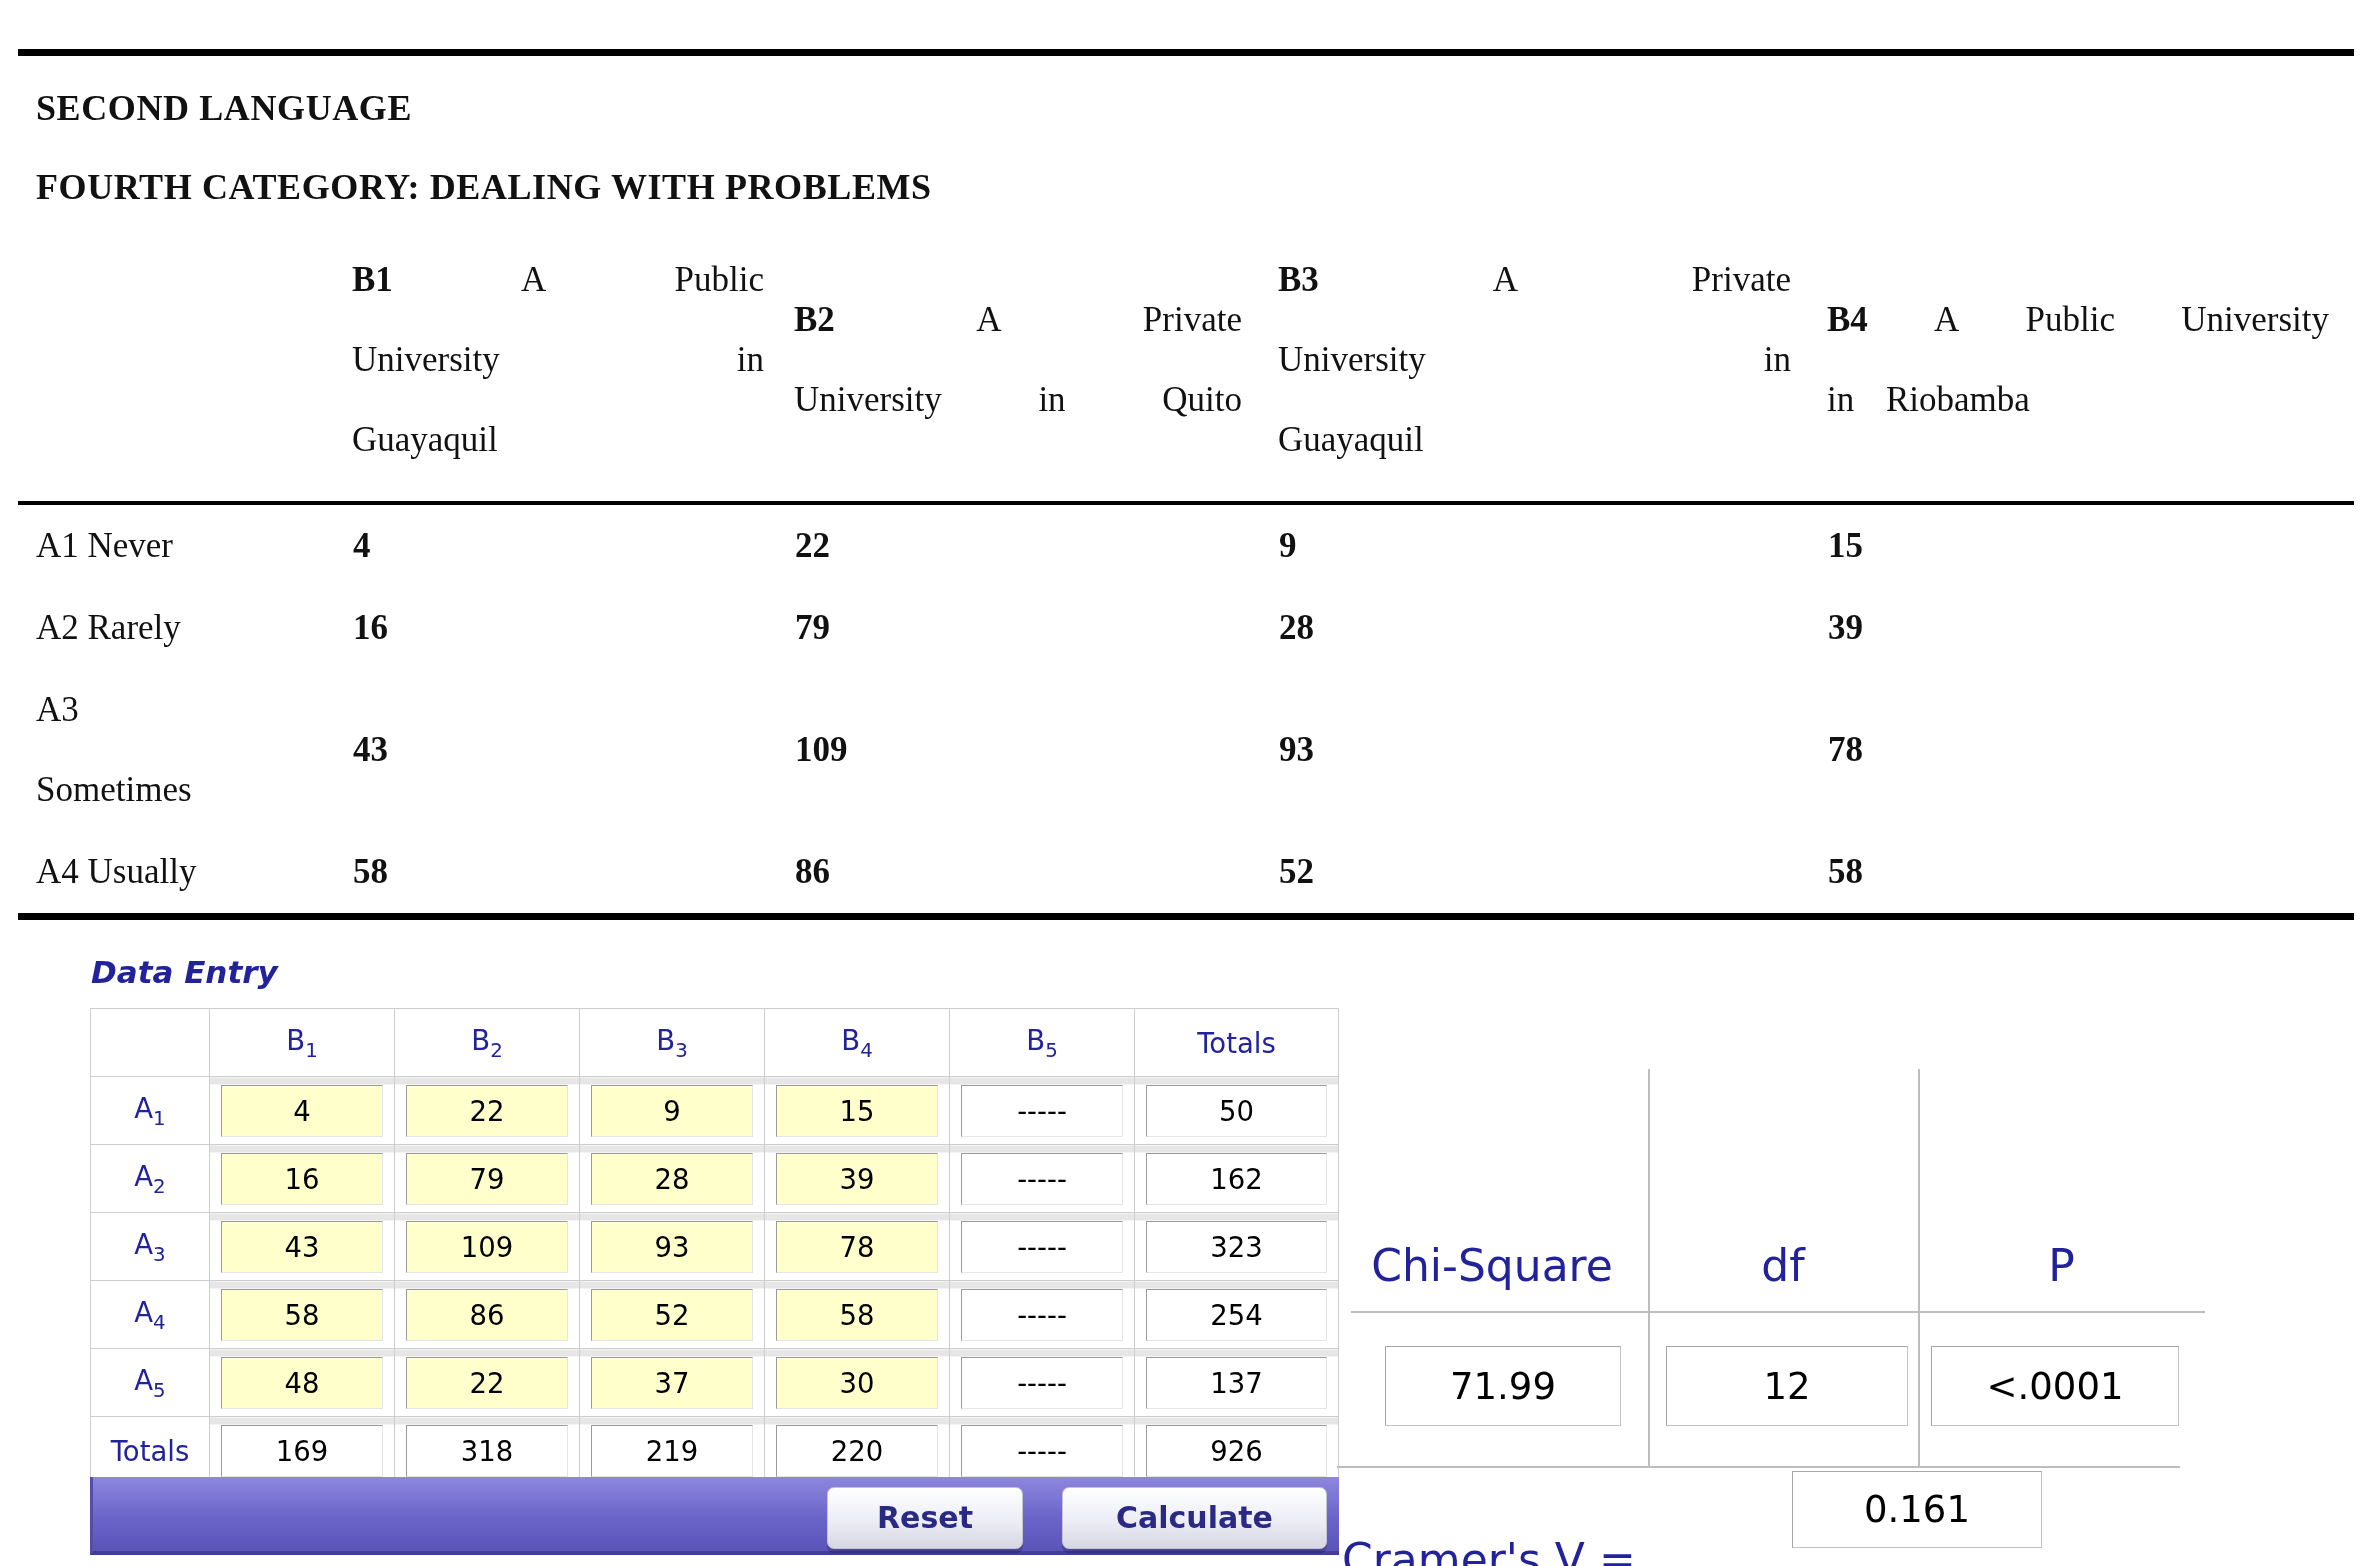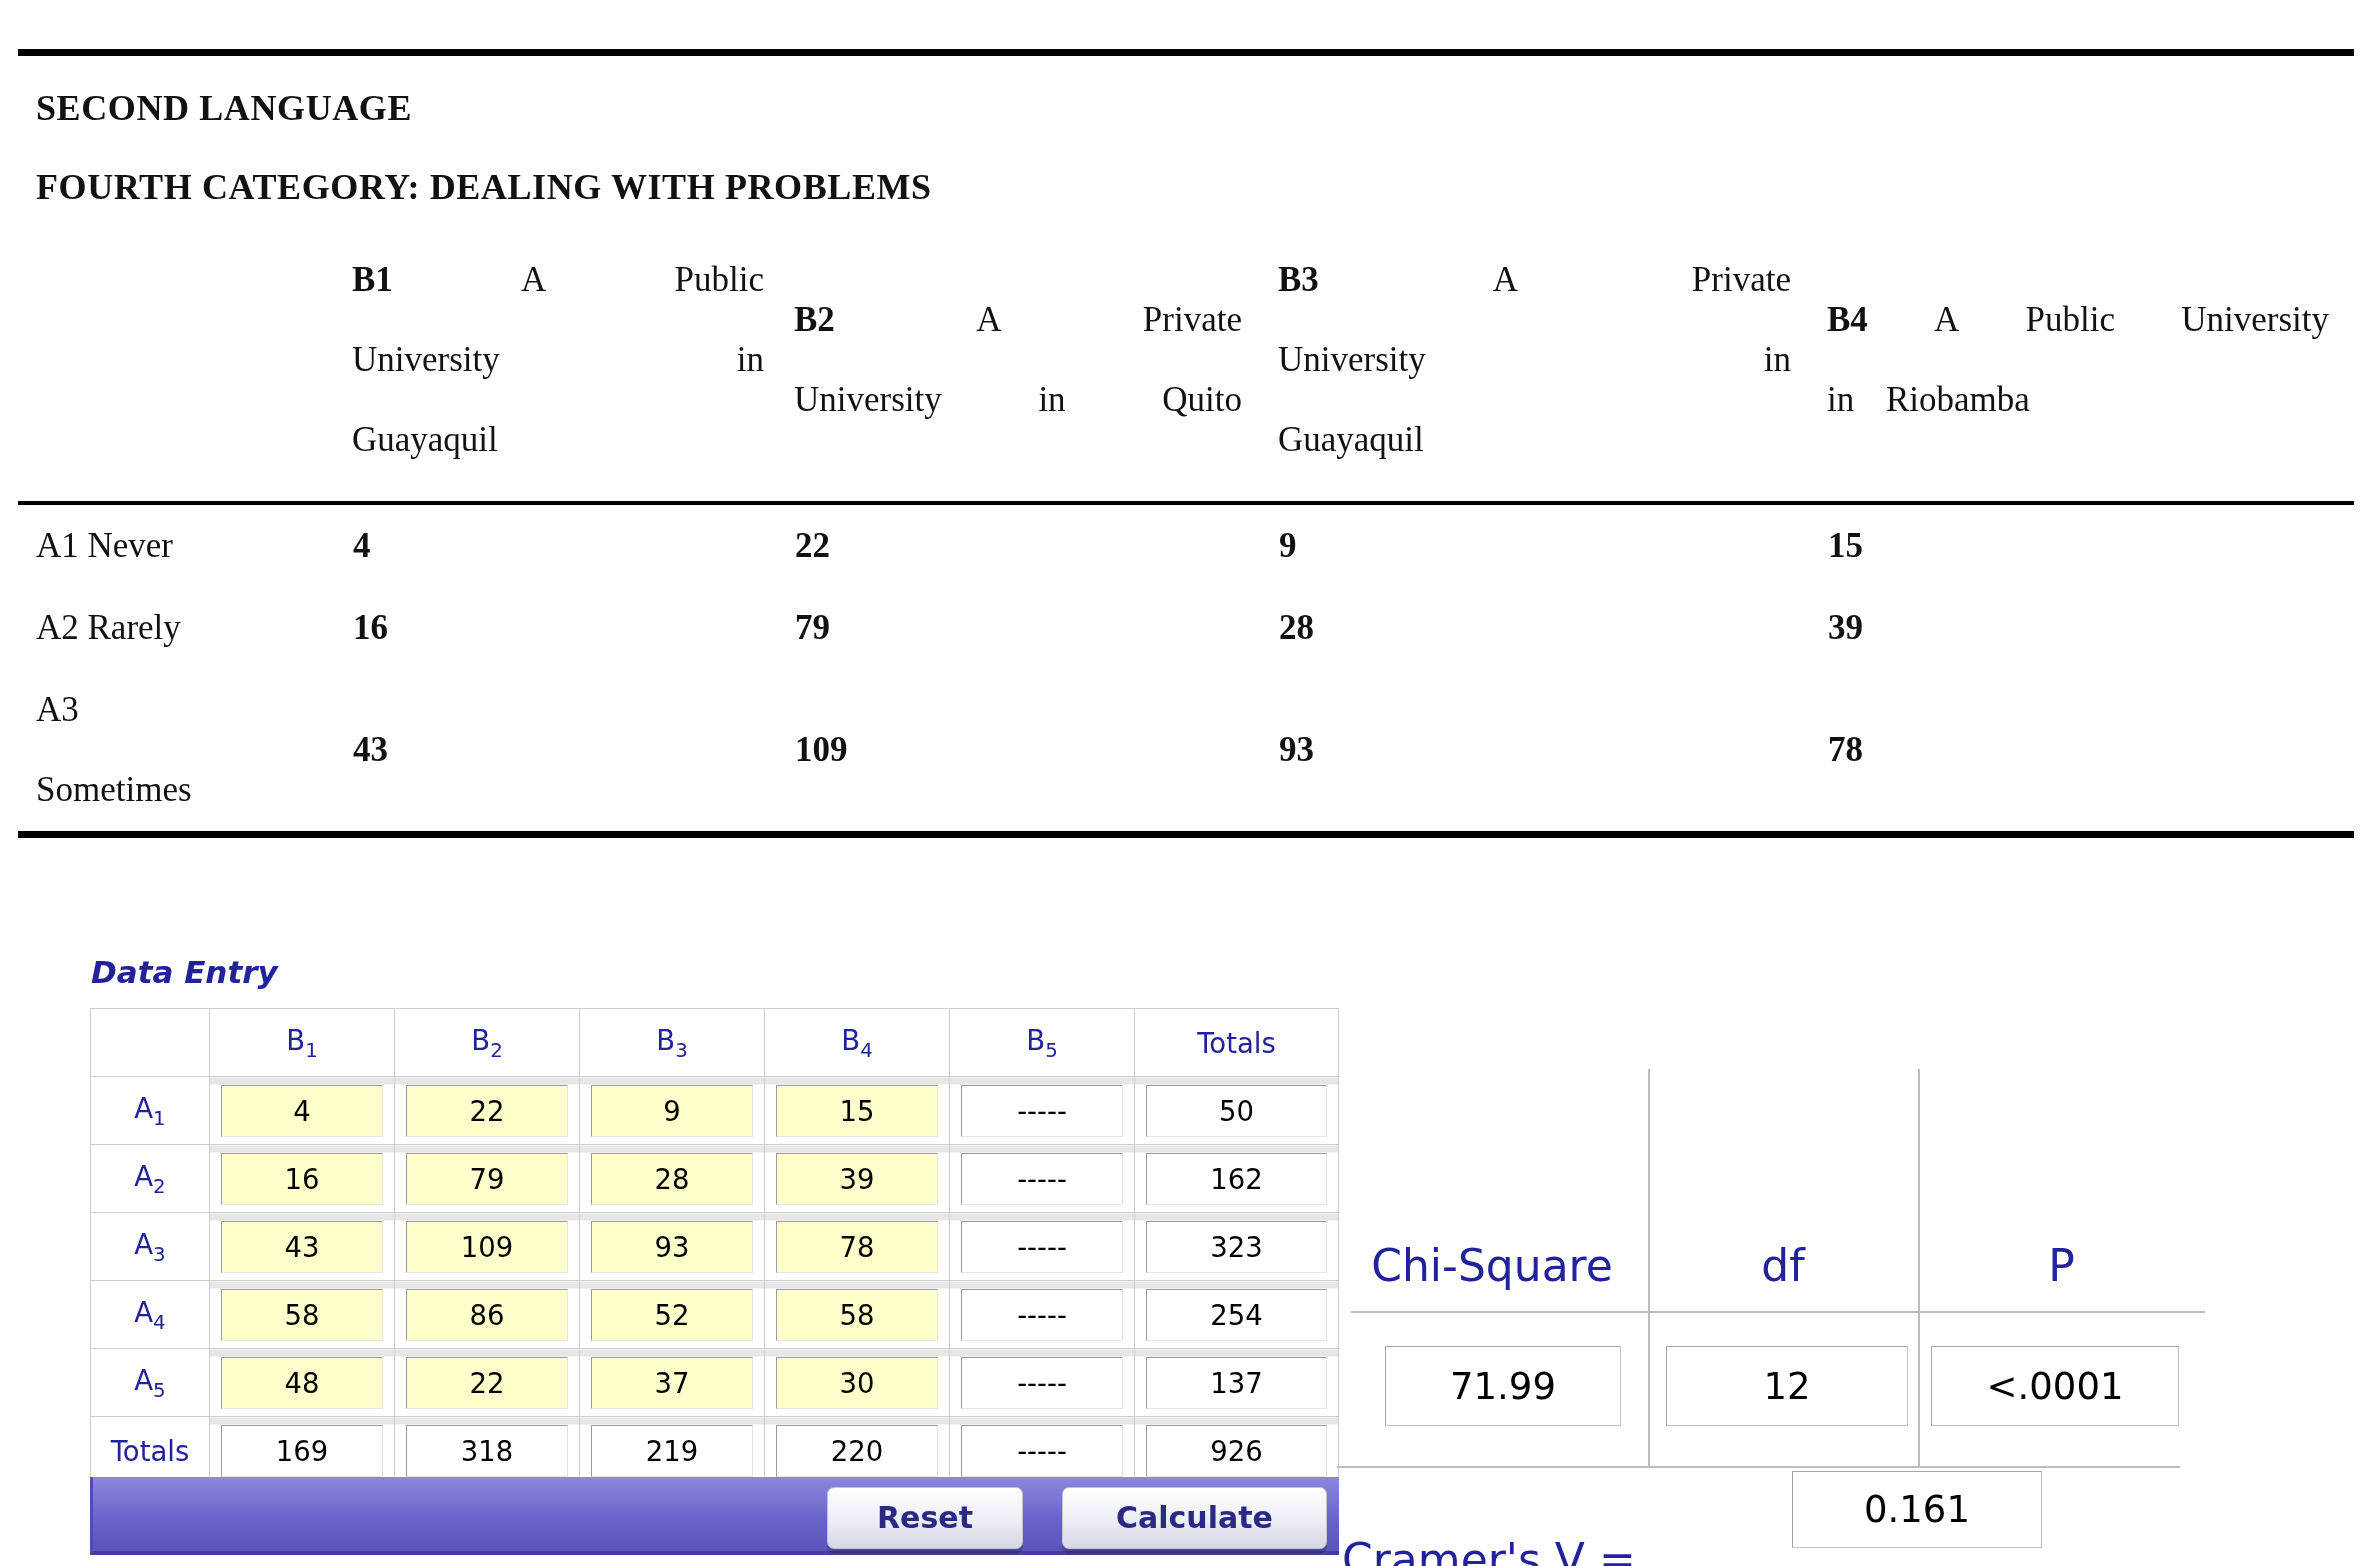--- a/index.html
+++ b/index.html
@@ -168,20 +168,27 @@
       <tr class="dbl">
         <td class="lbl">
           <div class="lblline">A3</div>
           <div class="lblline">Sometimes</div>
         </td>
         <td class="num">43</td>
         <td class="num">109</td>
         <td class="num">93</td>
         <td class="num">78</td>
       </tr>
+      <tr>
+        <td class="lbl">A4 Usually</td>
+        <td class="num">58</td>
+        <td class="num">86</td>
+        <td class="num">52</td>
+        <td class="num">58</td>
+      </tr>
     </tbody>
   </table>
 </div>
 
 <div class="de-label sans navy">Data Entry</div>
 
 <table class="ct sans">
   <colgroup>
       <col style="width:119px">
       <col style="width:185px">

